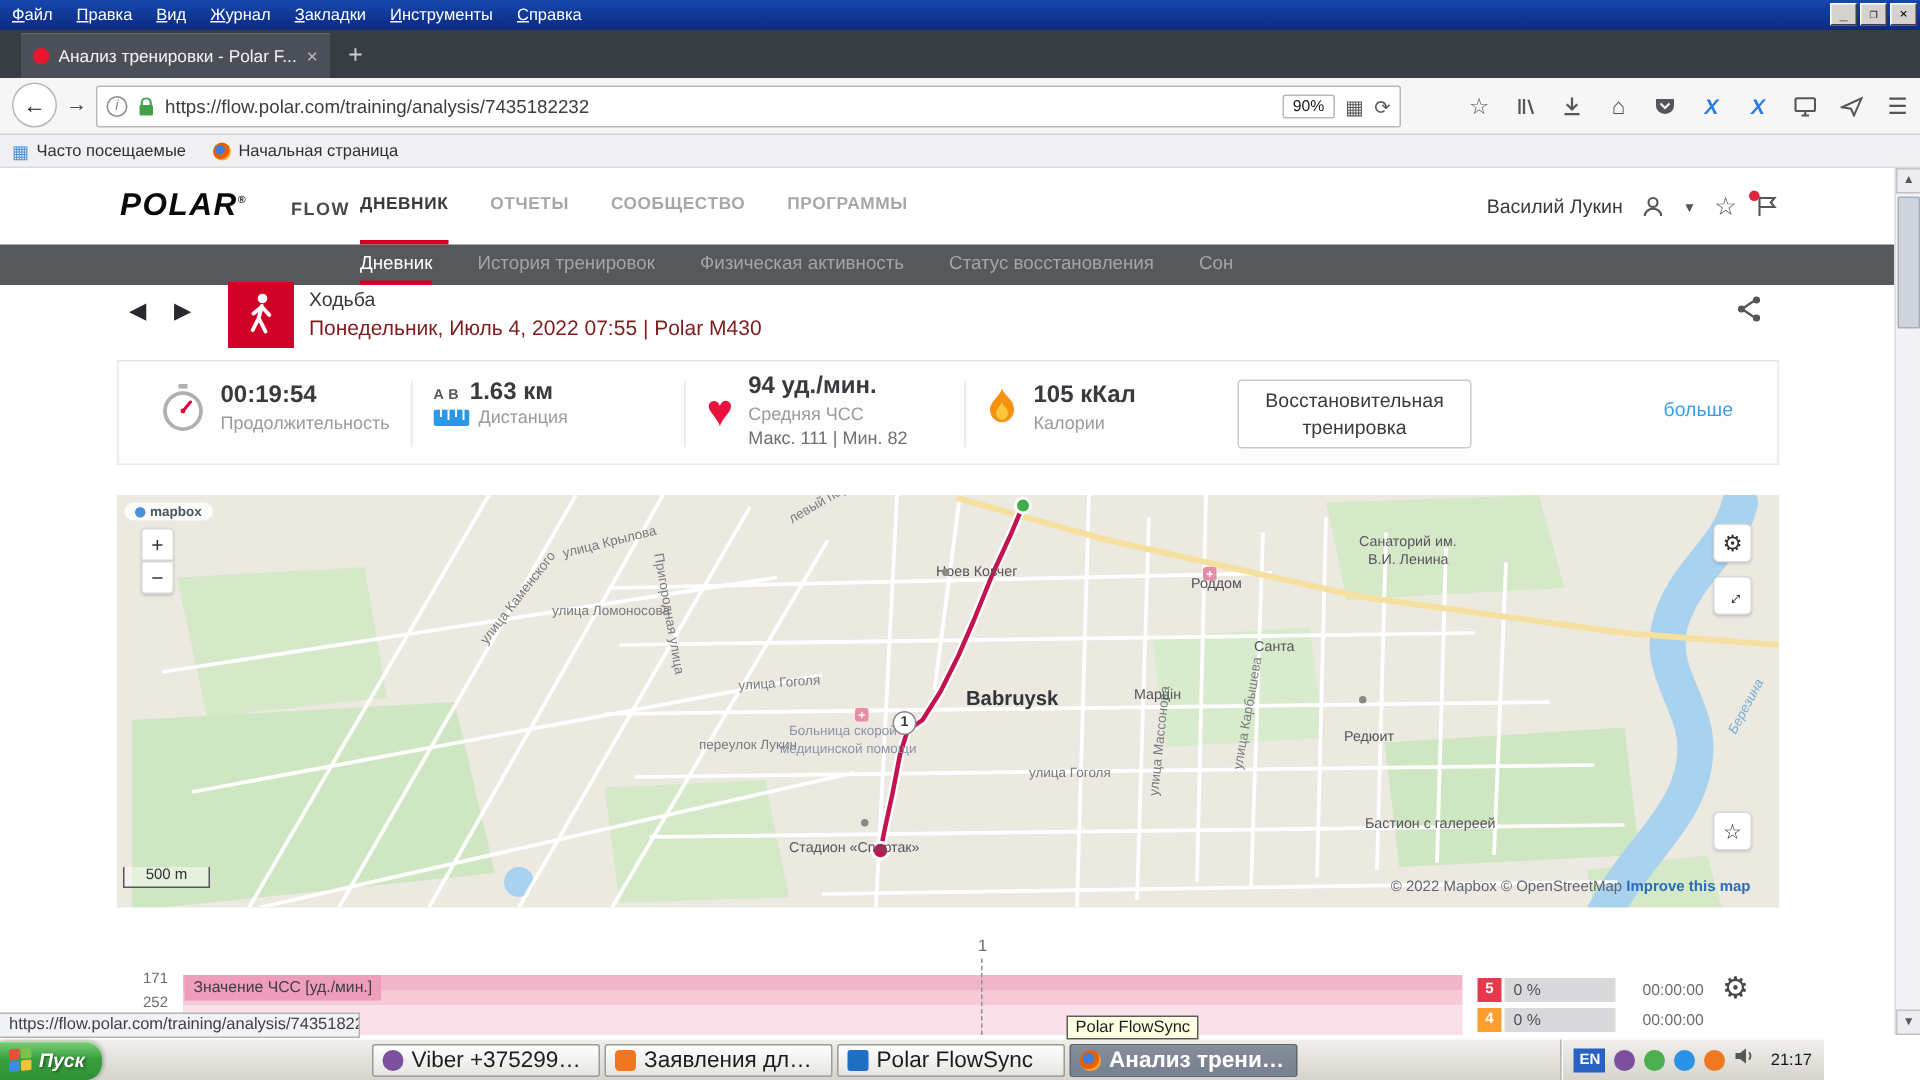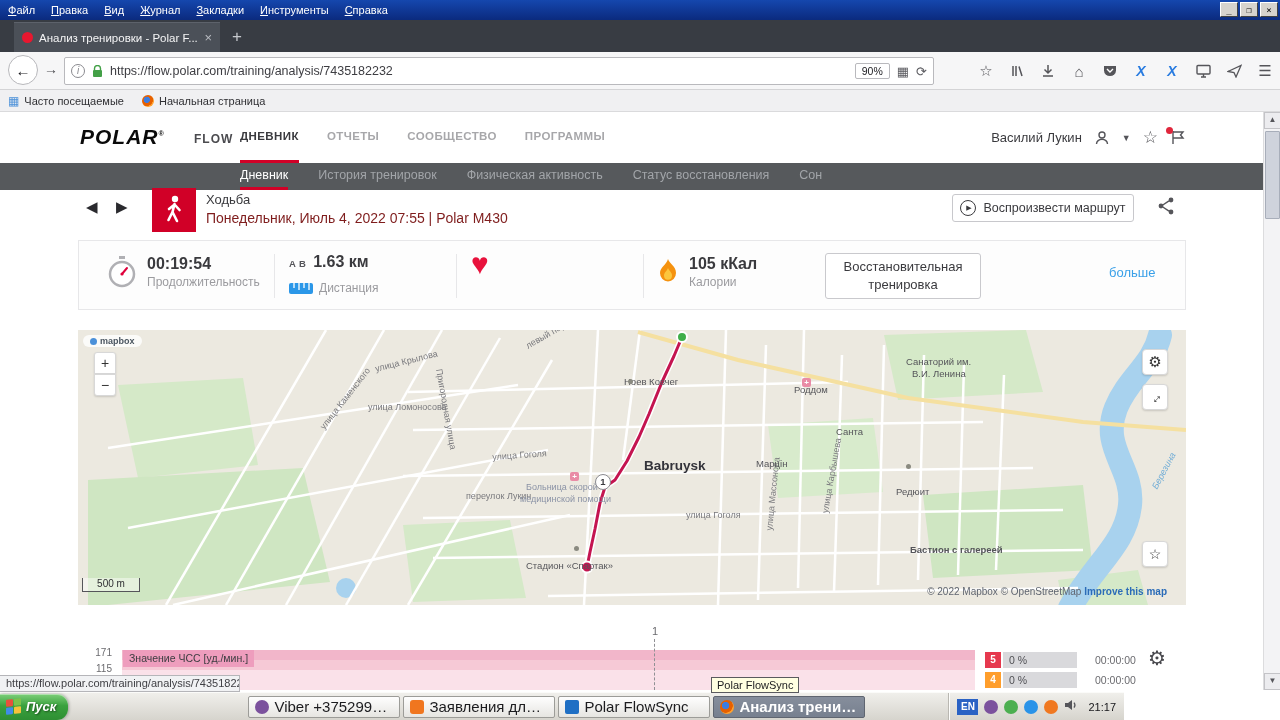--- a/index.html
+++ b/index.html
@@ -67,21 +67,21 @@
   .play-circ{width:16px;height:16px;border:1.5px solid #3a3a3e;border-radius:50%;display:flex;align-items:center;justify-content:center;font-size:7px;color:#3a3a3e;padding-left:1px}
   .share-btn{position:absolute;left:1156px;top:84px;background:none;border:none}
 
   .stats{position:absolute;left:78px;top:128px;width:1108px;height:70px;background:#fdfdfd;border:1px solid #e7e7e9}
   .stat-sep{position:absolute;top:13px;width:1px;height:44px;background:#e7e7e9}
   .stat{position:absolute;display:flex;gap:10px;align-items:center}
   .stat-val{font-size:16px;font-weight:bold;color:#3a3a3e}
   .stat-lbl{font-size:12px;color:#9b9b9f;margin-top:2px}
   .stat-sub{font-size:12px;color:#707074;margin-top:2px;width:122px;line-height:1.3}
   .ab{font-size:9.5px;color:#55555a;margin-right:3px}
-  .dist-row2{display:flex;align-items:center;gap:6px;margin-top:10px}
+  .dist-row2{display:flex;align-items:center;gap:6px;margin-top:0}
   .heart{color:#e8123c;font-size:30px;line-height:1}
   .benefit-btn{position:absolute;left:746px;top:12px;width:156px;height:46px;background:#fff;border:1px solid #c9c9cd;border-radius:3px;font-size:13px;color:#3a3a3e;line-height:1.35;text-align:center;padding:2px}
   .more-link{position:absolute;left:1030px;top:24px;font-size:13px;color:#3aa0e8;text-decoration:none}
 
   
   .map{position:absolute;left:78px;top:218px;width:1108px;height:275px;background:#ece9e0;overflow:hidden}
   .map svg{position:absolute;inset:0}
   .map-label{position:absolute;font-size:9px;color:#7a7a7e;white-space:nowrap;transform-origin:left top}
   .map-label.place{color:#55555a;font-size:9.5px}
   .map-label.hospital{color:#8b93a6;font-size:9px}
@@ -122,21 +122,21 @@
   .pscroll{position:absolute;right:0;top:112px;width:17px;height:578px;background:#f3f3f5;border-left:1px solid #dcdcde}
   .ps-btn{position:absolute;left:0;width:17px;height:17px;background:#ececef;border:1px solid #c3c3c7;color:#55555a;font-size:8px;text-align:center;line-height:14px}
   .ps-up{top:0}.ps-down{bottom:0}
   .ps-thumb{position:absolute;left:1px;top:19px;width:15px;height:88px;background:#cfd3dc;border:1px solid #a8aeba;border-radius:1px}
 
   
   .statusbar{position:absolute;left:0;top:675px;width:240px;height:17px;background:#f1f2f4;border:1px solid #b5b5b9;border-left:none;font-size:11px;color:#3f3f44;padding:1px 6px;white-space:nowrap;overflow:hidden;z-index:40}
   .tooltip{position:absolute;left:711px;top:677px;background:#ffffe1;border:1px solid #5a5a5e;font-size:11px;color:#1c1c1f;padding:1px 5px;z-index:60}
 
   
-  .taskbar{position:absolute;left:0;top:692px;width:1124px;height:28px;background:linear-gradient(#f0efeb,#d6d4cd);border-top:1px solid #fbfbf9;display:flex;align-items:center;z-index:50}
+  .taskbar{position:absolute;left:0;top:692px;width:1216px;height:28px;background:linear-gradient(#f0efeb,#d6d4cd);border-top:1px solid #fbfbf9;display:flex;align-items:center;z-index:50}
   .start-btn{height:26px;padding:0 12px 0 6px;background:linear-gradient(#7ed07a,#3aa13e 45%,#2e8f33);border:none;border-radius:0 11px 11px 0;display:flex;align-items:center;gap:5px;color:#fff;font-weight:bold;font-style:italic;font-size:13px;text-shadow:1px 1px 2px rgba(0,0,0,.5);box-shadow:inset 0 1px 0 rgba(255,255,255,.4),1px 0 3px rgba(0,0,0,.3)}
   .win-flag{width:15px;height:15px;display:grid;grid-template-columns:7px 7px;grid-template-rows:7px 7px;gap:1px;transform:skewY(-6deg)}
   .win-flag i{border-radius:1px}
   .wf1{background:#e8503c}.wf2{background:#7dc24b}.wf3{background:#3f8ce8}.wf4{background:#f5c23b}
   #task-buttons{display:flex;gap:3px;margin-left:180px}
   .task-btn{width:152px;height:22px;background:linear-gradient(#fefefe,#e6e5e1);border:1px solid #9c9c98;border-radius:2px;display:flex;align-items:center;gap:5px;padding:0 6px;font-size:15px;color:#1c1c1f;overflow:hidden;white-space:nowrap}
   .task-btn.active{background:linear-gradient(#868e9c,#77808f);border-color:#5f6570;color:#fff;font-weight:bold}
   .tb-icon{width:14px;height:14px;flex:0 0 auto;border-radius:50%}
   .viber-ico{background:#7b519d}
   .doc-ico{background:#f0761f;border-radius:3px}
@@ -282,24 +282,20 @@
     <button class="sess-prev">◀</button>
     <button class="sess-next">▶</button>
     <span class="sport-badge">
       <svg width="26" height="32" viewBox="0 0 26 32">
           <circle cx="14" cy="5" r="3.2" fill="#fff"></circle>
           <path d="M13.5 10l-2 8M11.5 18l4.5 9M11.5 18l-4 8M14 11l4.5 5M13 11l-5 4" stroke="#fff" stroke-width="2.6" stroke-linecap="round" fill="none"></path>
         </svg>
     </span>
     <span class="sess-sport">Ходьба</span>
     <span class="sess-date">Понедельник, Июль 4, 2022 07:55  |  Polar M430</span>
-    <button class="replay-btn">
-      <span class="play-circ">▶</span>
-      <span>Воспроизвести маршрут</span>
-    </button>
     <button class="share-btn">
       <svg width="20" height="20" viewBox="0 0 20 20">
           <circle cx="15" cy="4" r="2.4" fill="#55555a"></circle>
           <circle cx="5" cy="10" r="2.4" fill="#55555a"></circle>
           <circle cx="15" cy="16" r="2.4" fill="#55555a"></circle>
           <path d="M6.8 9L13 4.8M6.8 11L13 15.2" stroke="#55555a" stroke-width="1.5"></path>
         </svg>
     </button>
 
     <div class="stats">
@@ -326,20 +322,25 @@
                 <path d="M5 0v5M10 0v7M15 0v5M20 0v7" stroke="#fff" stroke-width="1.3"></path>
               </svg>
             <span class="stat-lbl" style="margin-top:0">Дистанция</span>
           </div>
         </div>
       </div>
       <div class="stat-sep" style="left:377px"></div>
 
       <div class="stat" style="left:392px;top:8px">
         <span class="heart">♥</span>
+        <div>
+          <div class="stat-val">94 уд./мин.</div>
+          <div class="stat-lbl">Средняя ЧСС</div>
+          <div class="stat-sub">Макс. 111  |  Мин. 82</div>
+        </div>
       </div>
       <div class="stat-sep" style="left:564px"></div>
 
       <div class="stat" style="left:578px;top:14px">
         <svg width="22" height="28" viewBox="0 0 22 28">
             <path d="M11 1C12.5 6 19 8 19 15a8 8.5 0 0 1-16 0C3 9.5 9.5 6.5 11 1z" fill="#f5920f"></path>
             <path d="M11 10c1 3 4 4 4 7.5a4 4.2 0 0 1-8 0c0-3 3-4.5 4-7.5z" fill="#fcc63d"></path>
           </svg>
         <div>
           <div class="stat-val">105 кКал</div>
@@ -410,21 +411,21 @@
           <span class="map-label hospital" style="left: 442px; top: 164px;">медицинской помощи</span>
           <span class="map-label place" style="left: 448px; top: 230px;">Стадион «Спартак»</span>
           <span class="map-label place" style="left: 546px; top: 46px;">Ноев Ковчег</span>
           <span class="map-label city" style="left: 566px; top: 128px;">Babruysk</span>
           <span class="map-label place" style="left: 716px; top: 54px;">Роддом</span>
           <span class="map-label place" style="left: 758px; top: 96px;">Санта</span>
           <span class="map-label place" style="left: 678px; top: 128px;">Марцін</span>
           <span class="map-label place" style="left: 828px; top: 26px;">Санаторий им.</span>
           <span class="map-label place" style="left: 834px; top: 38px; text-align: center;">В.И. Ленина</span>
           <span class="map-label place" style="left: 818px; top: 156px;">Редюит</span>
-          <span class="map-label place" style="left: 832px; top: 214px; font-weight: bold;">Бастион с галереей</span>
+          <span class="map-label place" style="left: 832px; top: 214px;">Бастион с галереей</span>
           <span class="map-label water" style="left: 1072px; top: 156px; transform: rotate(-62deg);">Березина</span>
           <span class="poi poi-pink" style="left: 492px; top: 142px;"></span>
           <span class="poi poi-dark" style="left: 496px; top: 216px;"></span>
           <span class="poi poi-pink" style="left: 724px; top: 48px;"></span>
           <span class="poi poi-dark" style="left: 550px; top: 49px;"></span>
           <span class="poi poi-dark" style="left: 828px; top: 134px;"></span>
         </div>
       <span class="km-badge">1</span>
       <span class="mapbox-logo">
           <span class="mb-dot"></span>
@@ -437,21 +438,21 @@
           <span>↔</span>
         </button>
       <button class="map-ctl map-star">☆</button>
       <span class="map-scale">500 m</span>
       <span class="map-attr"><span>© 2022 Mapbox © OpenStreetMap</span> <a href="#">Improve this map</a></span>
     </div>
 
     <span class="lap-mark">1</span>
     <span class="lap-line"></span>
     <span class="ylab" style="top:535px">171</span>
-    <span class="ylab" style="top:551px">115</span>
+    <span class="ylab" style="top:551px">252</span>
     <div class="band" style="top:538px;height:10px;background:#f2b6ca"></div>
     <div class="band" style="top:548px;height:10px;background:#f6c9d6"></div>
     <div class="band" style="top:558px;height:20px;background:#fae1e9"></div>
     <span class="zone-tag">Значение ЧСС [уд./мин.]</span>
     <div id="zone-rows">
         <div class="zone-row">
           <span class="zbox" style="background: rgb(230, 57, 78);">5</span>
           <span class="zbar">0 %</span>
           <span class="ztime">00:00:00</span>
         </div>

